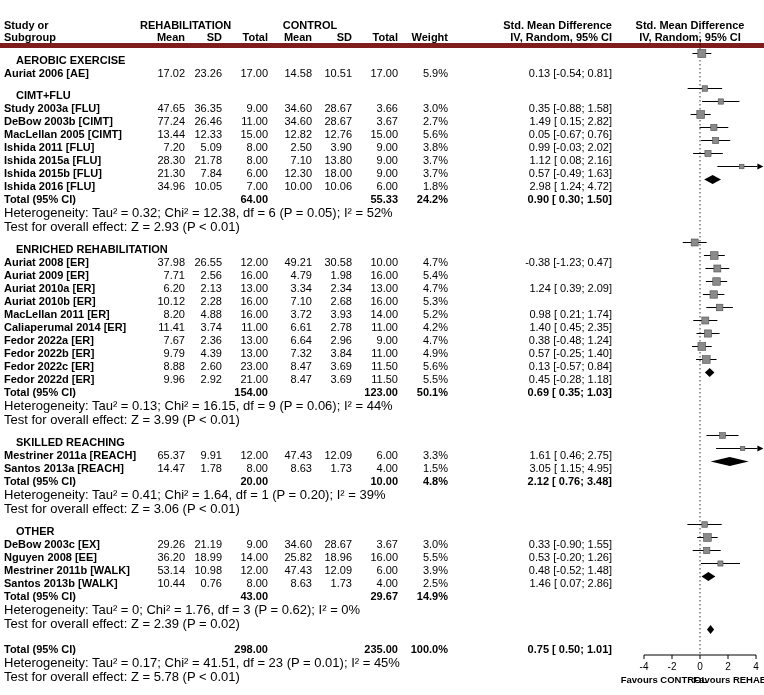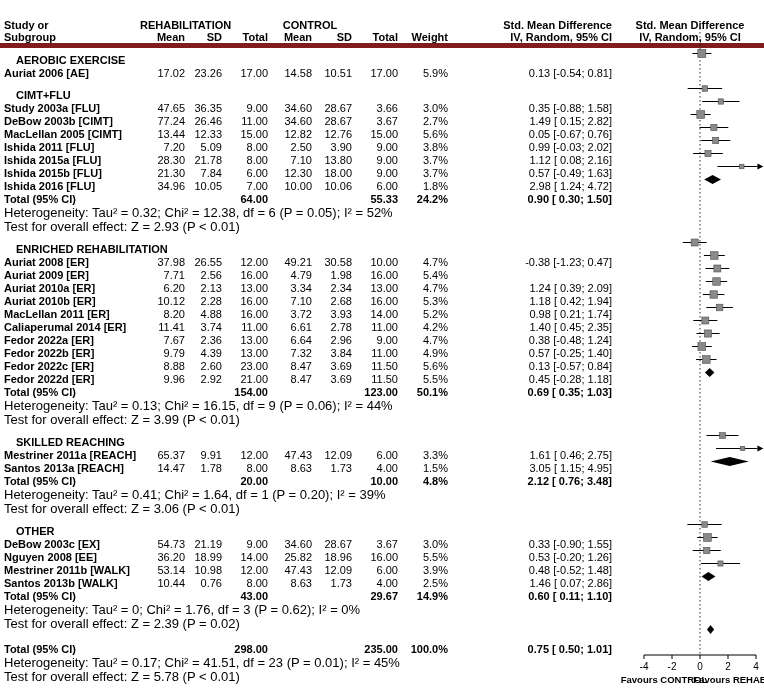--- a/index.html
+++ b/index.html
@@ -204,21 +204,20 @@
       </div>
       <div class="grid cols row">
         <span class="lbl b">Auriat 2010b [ER]</span>
         <span class="num">10.12</span>
         <span class="num">2.28</span>
         <span class="num">16.00</span>
         <span class="num">7.10</span>
         <span class="num">2.68</span>
         <span class="num">16.00</span>
         <span class="num">5.3%</span>
-        <span class="smdc">1.18 [ 0.42; 1.94]</span>
         <span></span>
       </div>
       <div class="grid cols row">
         <span class="lbl b">MacLellan 2011 [ER]</span>
         <span class="num">8.20</span>
         <span class="num">4.88</span>
         <span class="num">16.00</span>
         <span class="num">3.72</span>
         <span class="num">3.93</span>
         <span class="num">14.00</span>
@@ -337,21 +336,21 @@
         <span class="num">4.8%</span>
         <span class="smdc">2.12 [ 0.76; 3.48]</span>
         <span></span>
       </div>
       <div class="note">Heterogeneity: Tau² = 0.41; Chi² = 1.64, df = 1 (P = 0.20); I² = 39%</div>
       <div class="note">Test for overall effect: Z = 3.06 (P &lt; 0.01)</div>
       <div style="height: 9px;"></div>
       <div class="sect">OTHER</div>
       <div class="grid cols row">
         <span class="lbl b">DeBow 2003c [EX]</span>
-        <span class="num">54.73</span>
+        <span class="num">29.26</span>
         <span class="num">21.19</span>
         <span class="num">9.00</span>
         <span class="num">34.60</span>
         <span class="num">28.67</span>
         <span class="num">3.67</span>
         <span class="num">3.0%</span>
         <span class="smdc">0.33 [-0.90; 1.55]</span>
         <span></span>
       </div>
       <div class="grid cols row">
@@ -392,21 +391,20 @@
       </div>
       <div class="grid cols row b">
         <span class="lbl">Total (95% CI)</span>
         <span class="num"></span>
         <span class="num"></span>
         <span class="num">43.00</span>
         <span class="num"></span>
         <span class="num"></span>
         <span class="num">29.67</span>
         <span class="num">14.9%</span>
-        <span class="smdc">0.60 [ 0.11; 1.10]</span>
         <span></span>
       </div>
       <div class="note">Heterogeneity: Tau² = 0; Chi² = 1.76, df = 3 (P = 0.62); I² = 0%</div>
       <div class="note">Test for overall effect: Z = 2.39 (P = 0.02)</div>
       <div style="height: 12px;"></div>
       <div class="grid cols row b">
         <span class="lbl">Total (95% CI)</span>
         <span class="num"></span>
         <span class="num"></span>
         <span class="num">298.00</span>

